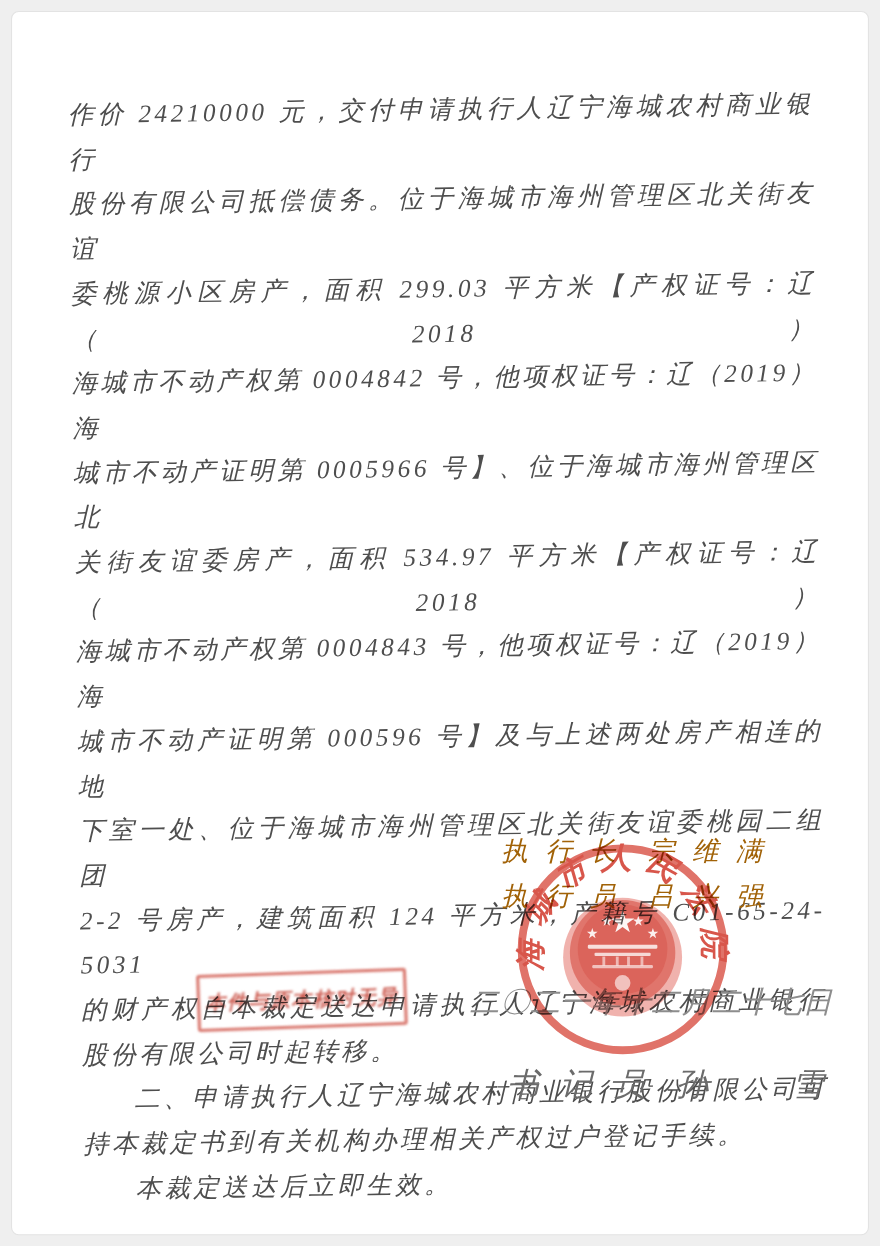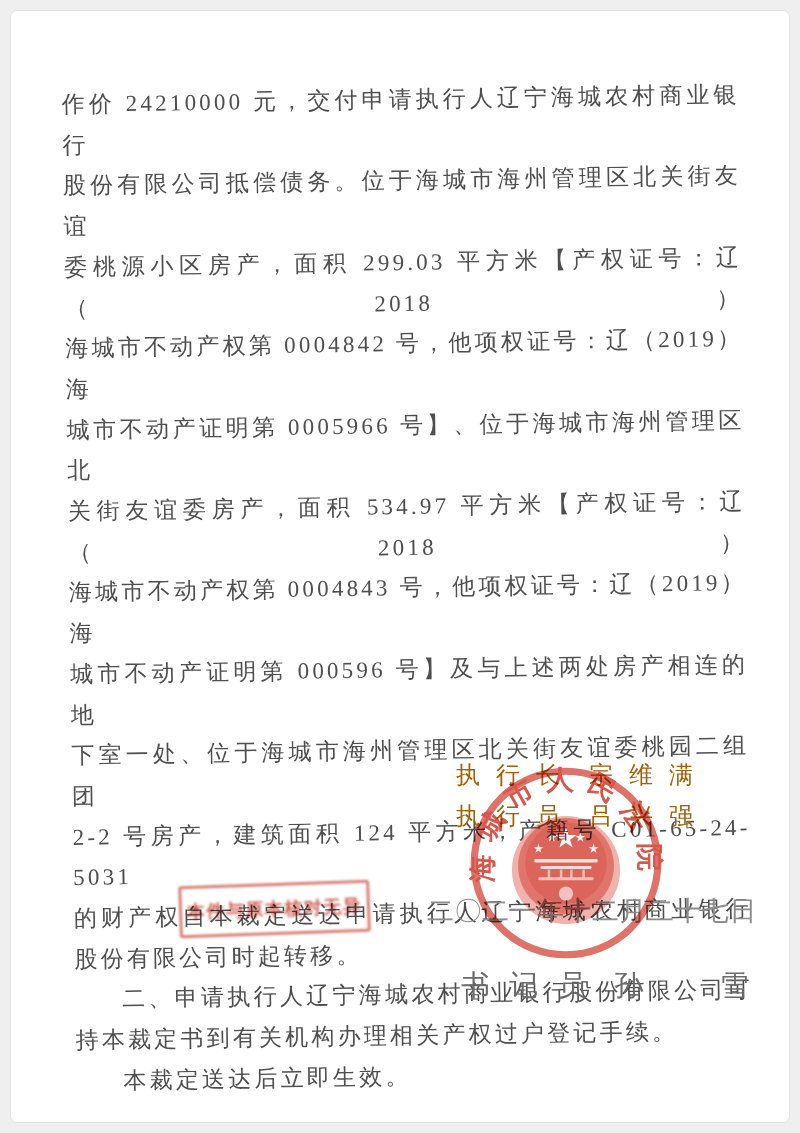--- a/index.html
+++ b/index.html
@@ -1,19 +1,20 @@
 <!DOCTYPE html>
 <html><head>
 <meta charset="utf-8">
 <style>
   html,body{margin:0;padding:0;}
   .viewport{
     position:relative;width:800px;height:1133px;overflow:hidden;
     background:#efefef;
     font-family:"Liberation Serif","DejaVu Serif",serif;
+    font-style:italic;
   }
   .paper{
     position:absolute;left:10px;top:10px;width:778px;height:1111px;
     background:#ffffff;border:1px solid #e3e3e3;border-radius:7px;
   }
   
   .body-text{
     position:absolute;left:58px;top:74px;width:678px;
     font-size:23px;line-height:40.7px;letter-spacing:3.2px;
     color:#4e4e4e;

